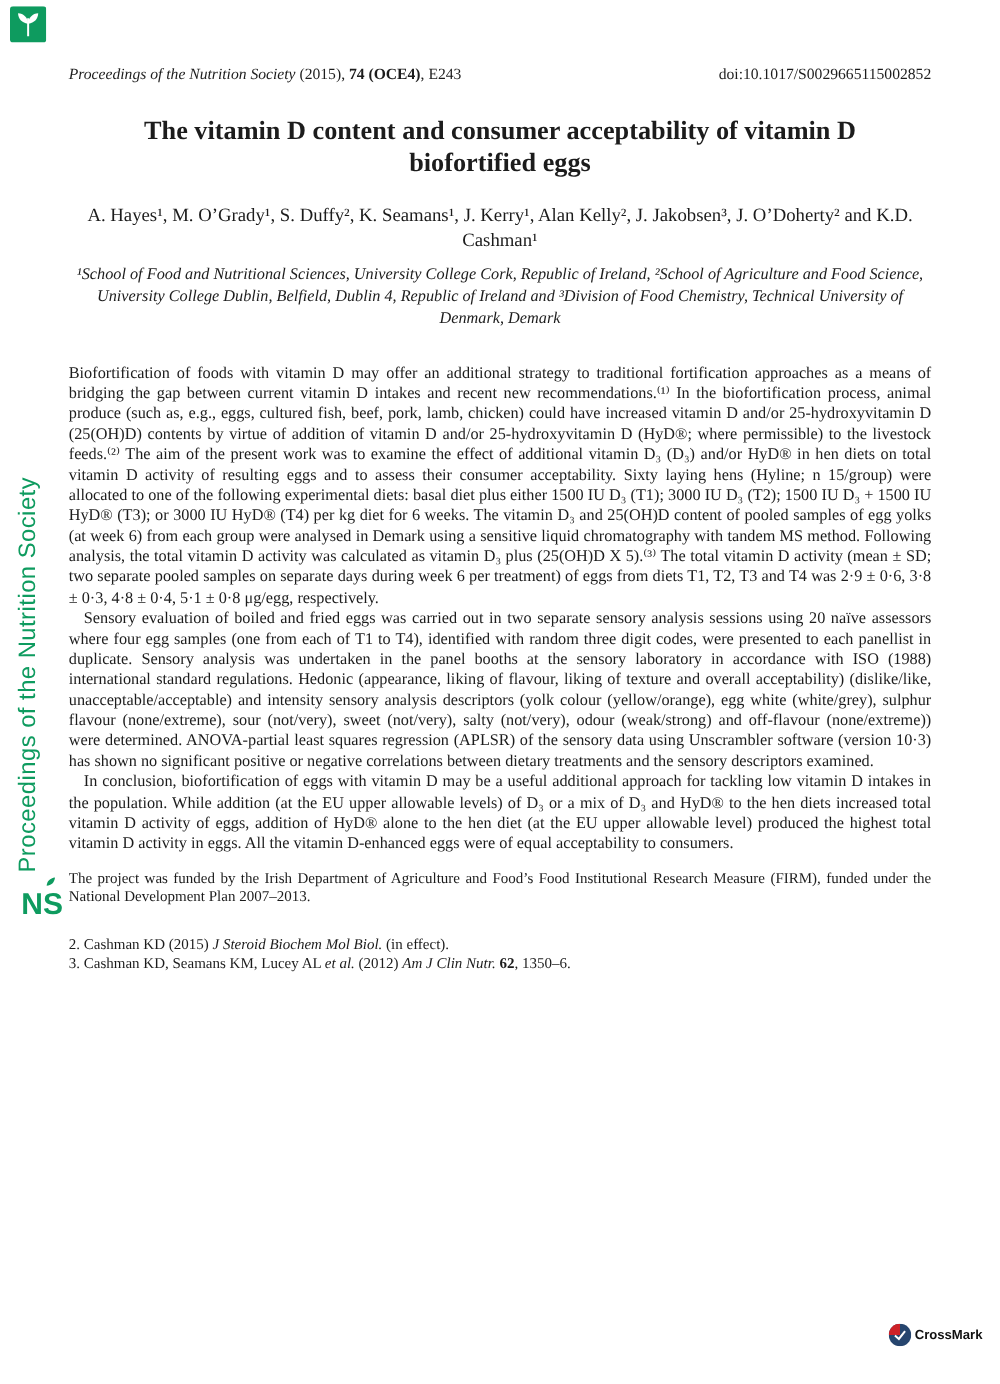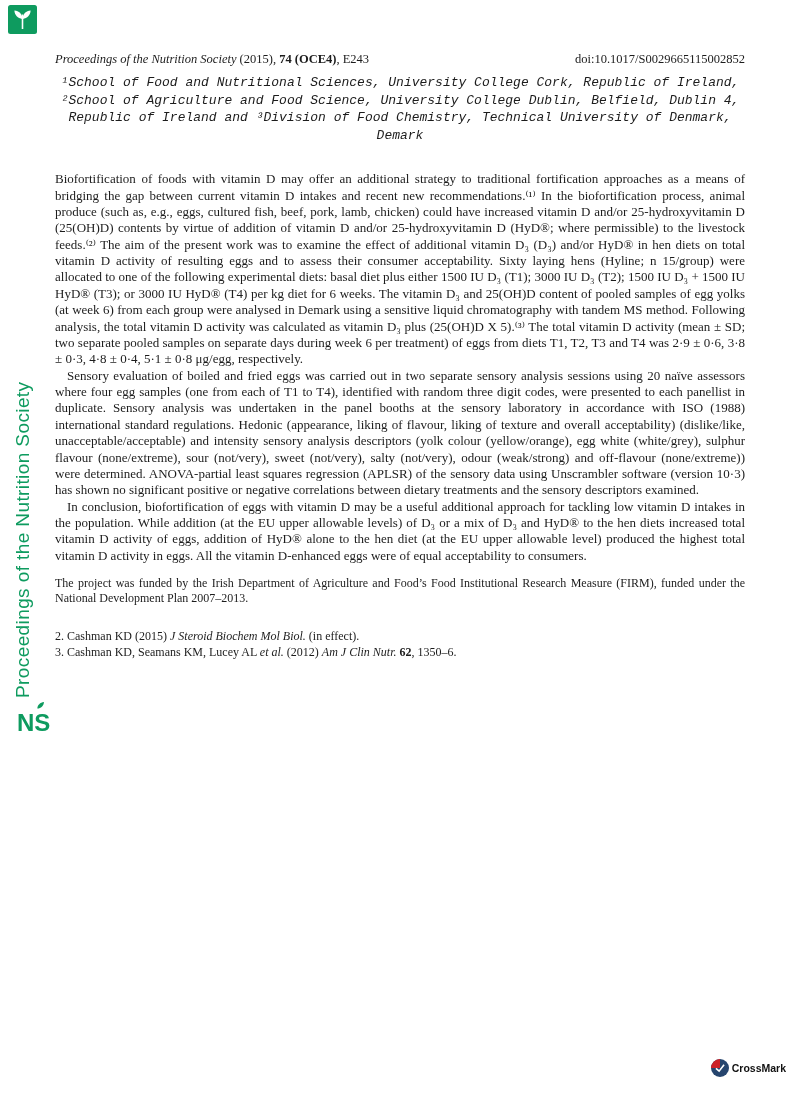--- a/index.html
+++ b/index.html
@@ -35,21 +35,21 @@
     font-size:12.5px;
   }
   .it{font-style:italic;}
   .b{font-weight:bold;}
   .meeting{margin-top:21px;text-align:center;font-style:italic;font-size:12.5px;}
   h1.title{
     margin:24px auto 0;width:620px;text-align:center;
     font-size:21px;line-height:1.25;font-weight:bold;
   }
   .authors{margin-top:19px;text-align:center;font-size:15px;line-height:1.35;}
-  .affil{margin-top:7px;text-align:center;font-style:italic;font-size:13px;line-height:1.35;font-family:Liberation Mono, monospace;}
+  .affil{margin-top:7px;text-align:center;font-style:italic;font-size:13px;line-height:1.35;}
   .abstract{margin-top:27px;font-size:13px;line-height:1.26;text-align:justify;}
   .abstract p{margin:0;}
   .abstract p.ind{text-indent:12px;}
   .funding{margin-top:12px;font-size:12px;line-height:1.25;text-align:justify;}
   .refs{margin-top:23px;font-size:12px;line-height:1.3;}
   .ref{padding-left:16px;text-indent:-16px;}
 
   
   .crossmark{
     position:absolute;right:14px;top:1059px;
@@ -85,21 +85,23 @@
   <div class="main">
 
     <div class="cite-row">
       <div class="citation">
         <span class="it">Proceedings of the Nutrition Society</span><span> (2015), </span><span class="b">74 (OCE4)</span><span>, E243</span>
       </div>
       <div class="doi">doi:10.1017/S0029665115002852</div>
     </div>
 
 
+    <h1 class="title">The vitamin D content and consumer acceptability of vitamin D biofortified eggs</h1>
 
+    <div class="authors">A. Hayes¹, M. O’Grady¹, S. Duffy², K. Seamans¹, J. Kerry¹, Alan Kelly², J. Jakobsen³, J. O’Doherty² and K.D. Cashman¹</div>
 
     <div class="affil">¹School of Food and Nutritional Sciences, University College Cork, Republic of Ireland, ²School of Agriculture and Food Science, University College Dublin, Belfield, Dublin 4, Republic of Ireland and ³Division of Food Chemistry, Technical University of Denmark, Demark</div>
 
     <div class="abstract">
       <p>Biofortification of foods with vitamin D may offer an additional strategy to traditional fortification approaches as a means of bridging the gap between current vitamin D intakes and recent new recommendations.⁽¹⁾ In the biofortification process, animal produce (such as, e.g., eggs, cultured fish, beef, pork, lamb, chicken) could have increased vitamin D and/or 25-hydroxyvitamin D (25(OH)D) contents by virtue of addition of vitamin D and/or 25-hydroxyvitamin D (HyD®; where permissible) to the livestock feeds.⁽²⁾ The aim of the present work was to examine the effect of additional vitamin D₃ (D₃) and/or HyD® in hen diets on total vitamin D activity of resulting eggs and to assess their consumer acceptability. Sixty laying hens (Hyline; n 15/group) were allocated to one of the following experimental diets: basal diet plus either 1500 IU D₃ (T1); 3000 IU D₃ (T2); 1500 IU D₃ + 1500 IU HyD® (T3); or 3000 IU HyD® (T4) per kg diet for 6 weeks. The vitamin D₃ and 25(OH)D content of pooled samples of egg yolks (at week 6) from each group were analysed in Demark using a sensitive liquid chromatography with tandem MS method. Following analysis, the total vitamin D activity was calculated as vitamin D₃ plus (25(OH)D X 5).⁽³⁾ The total vitamin D activity (mean ± SD; two separate pooled samples on separate days during week 6 per treatment) of eggs from diets T1, T2, T3 and T4 was 2·9 ± 0·6, 3·8 ± 0·3, 4·8 ± 0·4, 5·1 ± 0·8 μg/egg, respectively.</p>
       <p class="ind">Sensory evaluation of boiled and fried eggs was carried out in two separate sensory analysis sessions using 20 naïve assessors where four egg samples (one from each of T1 to T4), identified with random three digit codes, were presented to each panellist in duplicate. Sensory analysis was undertaken in the panel booths at the sensory laboratory in accordance with ISO (1988) international standard regulations. Hedonic (appearance, liking of flavour, liking of texture and overall acceptability) (dislike/like, unacceptable/acceptable) and intensity sensory analysis descriptors (yolk colour (yellow/orange), egg white (white/grey), sulphur flavour (none/extreme), sour (not/very), sweet (not/very), salty (not/very), odour (weak/strong) and off-flavour (none/extreme)) were determined. ANOVA-partial least squares regression (APLSR) of the sensory data using Unscrambler software (version 10·3) has shown no significant positive or negative correlations between dietary treatments and the sensory descriptors examined.</p>
       <p class="ind">In conclusion, biofortification of eggs with vitamin D may be a useful additional approach for tackling low vitamin D intakes in the population. While addition (at the EU upper allowable levels) of D₃ or a mix of D₃ and HyD® to the hen diets increased total vitamin D activity of eggs, addition of HyD® alone to the hen diet (at the EU upper allowable level) produced the highest total vitamin D activity in eggs. All the vitamin D-enhanced eggs were of equal acceptability to consumers.</p>
     </div>
 
     <p class="funding">The project was funded by the Irish Department of Agriculture and Food’s Food Institutional Research Measure (FIRM), funded under the National Development Plan 2007–2013.</p>

